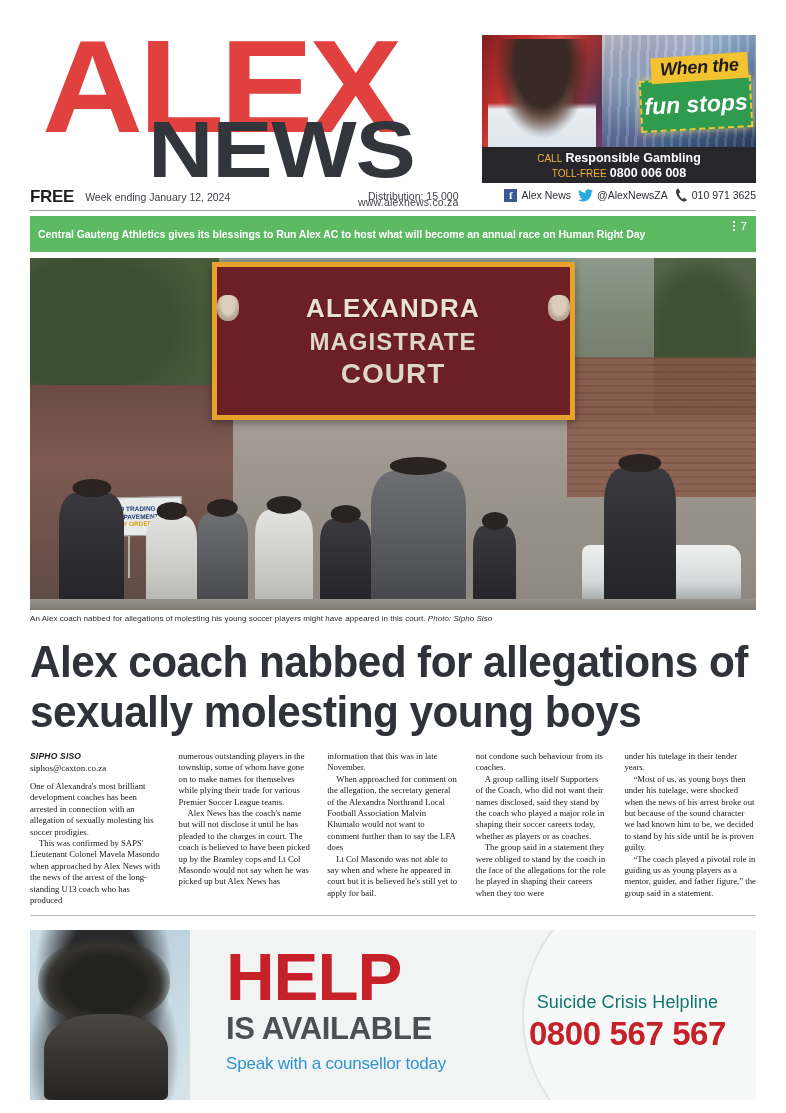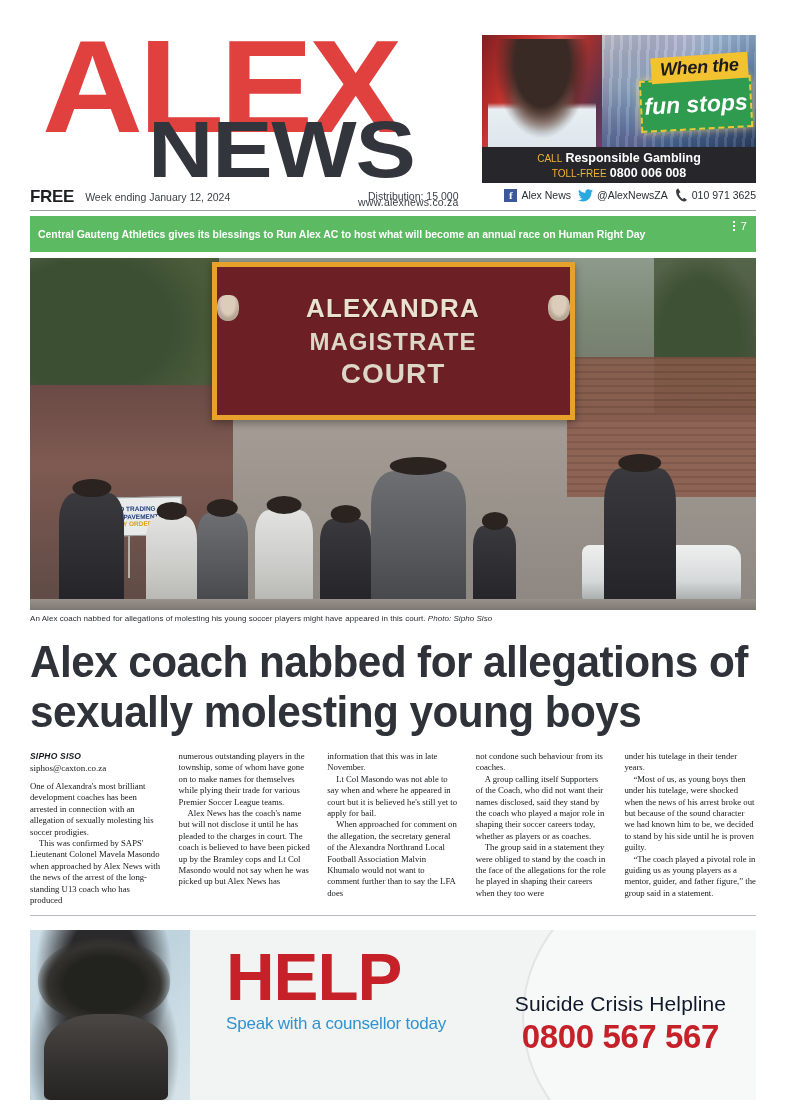--- a/index.html
+++ b/index.html
@@ -363,21 +363,21 @@
     font-weight: 700; font-size: 31px; line-height: 34px;
     color: #4c5055; letter-spacing: -.3px; margin-top: 6px;
   }
   .help-h3 {
     font-family: Liberation Sans, sans-serif;
     font-size: 17px; color: #2f93d1; margin-top: 8px; letter-spacing: -.2px;
   }
   .help-right {
     position: absolute; right: 30px; top: 62px; text-align: center; z-index: 3;
   }
-  .help-label { font-size: 21px; color: #0f172a; letter-spacing: .1px; }
+  .help-label { font-size: 18px; color: #0f766e; letter-spacing: .1px; }
   .help-phone {
     font-family: "Liberation Sans Narrow","Liberation Sans", sans-serif;
     font-weight: 700; font-size: 33px; color: #c62128;
     margin-top: 2px; letter-spacing: -.4px;
   }
 </style>
 </head>
 <body>
 
 <div class="page">
@@ -498,40 +498,41 @@
       <div class="byline-mail">siphos@caxton.co.za</div>
       <p>One of Alexandra's most brilliant development coaches has been arrested in connection with an allegation of sexually molesting his soccer prodigies.</p>
       <p>This was confirmed by SAPS' Lieutenant Colonel Mavela Masondo when approached by Alex News with the news of the arrest of the long-standing U13 coach who has produced</p>
     </div>
     <div class="col">
       <p>numerous outstanding players in the township, some of whom have gone on to make names for themselves while plying their trade for various Premier Soccer League teams.</p>
       <p>Alex News has the coach's name but will not disclose it until he has pleaded to the charges in court. The coach is believed to have been picked up by the Bramley cops and Lt Col Masondo would not say when he was picked up but Alex News has</p>
     </div>
     <div class="col">
       <p>information that this was in late November.</p>
+      <p>When approached for comment on the allegation, the secretary general of the Alexandra Northrand Local Football Association Malvin Khumalo would not want to comment further than to say the LFA does</p>
       <p>Lt Col Masondo was not able to say when and where he appeared in court but it is believed he's still yet to apply for bail.</p>
-      <p>When approached for comment on the allegation, the secretary general of the Alexandra Northrand Local Football Association Malvin Khumalo would not want to comment further than to say the LFA does</p>
     </div>
     <div class="col">
       <p>not condone such behaviour from its coaches.</p>
       <p>A group calling itself Supporters of the Coach, who did not want their names disclosed, said they stand by the coach who played a major role in shaping their soccer careers today, whether as players or as coaches.</p>
       <p>The group said in a statement they were obliged to stand by the coach in the face of the allegations for the role he played in shaping their careers when they too were</p>
     </div>
     <div class="col">
       <p>under his tutelage in their tender years.</p>
       <p>“Most of us, as young boys then under his tutelage, were shocked when the news of his arrest broke out but because of the sound character we had known him to be, we decided to stand by his side until he is proven guilty.</p>
       <p>“The coach played a pivotal role in guiding us as young players as a mentor, guider, and father figure,” the group said in a statement.</p>
     </div>
   </div>
   <div class="article-rule"></div>
 
   <div class="helpad">
     <div class="help-photo"></div>
     <div class="help-text">
       <div class="help-h1">HELP</div>
+      <div class="help-h2">IS AVAILABLE</div>
       <div class="help-h3">Speak with a counsellor today</div>
     </div>
     <div class="help-right">
       <div class="help-label">Suicide Crisis Helpline</div>
       <div class="help-phone">0800 567 567</div>
     </div>
   </div>
 
 </div>
 

